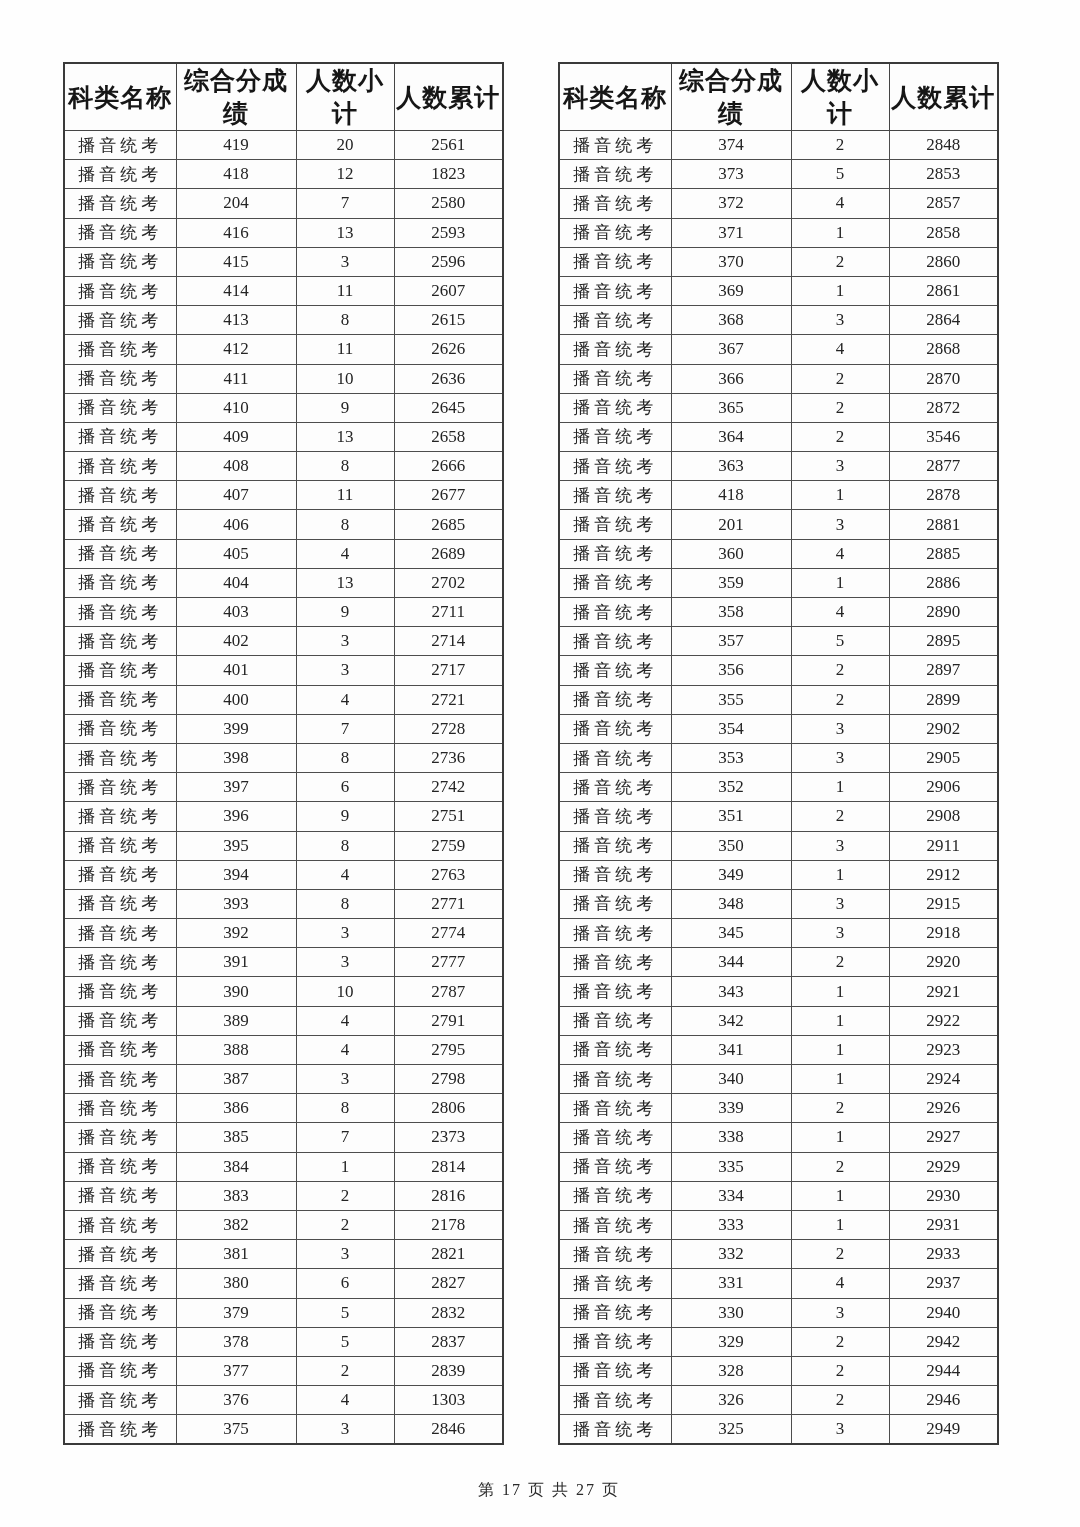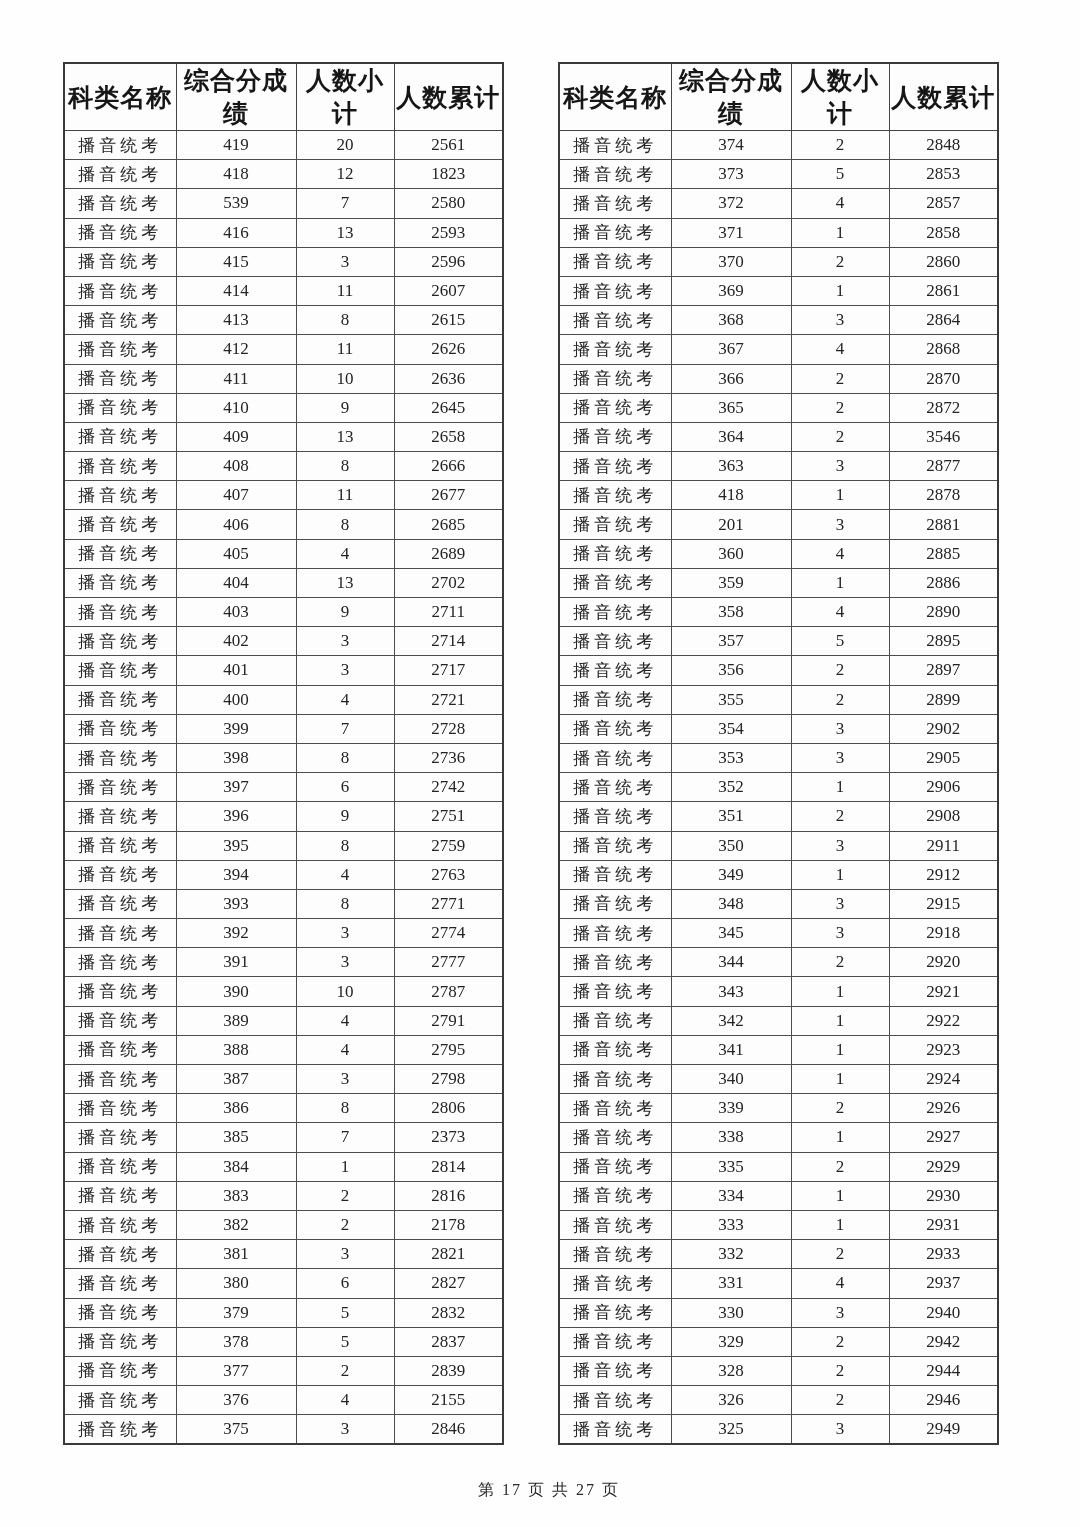--- a/index.html
+++ b/index.html
@@ -90,21 +90,21 @@
           <td>2561</td>
         </tr>
         <tr>
           <td class="cat">播音统考</td>
           <td>418</td>
           <td>12</td>
           <td>1823</td>
         </tr>
         <tr>
           <td class="cat">播音统考</td>
-          <td>539</td>
+          <td>204</td>
           <td>7</td>
           <td>2580</td>
         </tr>
         <tr>
           <td class="cat">播音统考</td>
           <td>416</td>
           <td>13</td>
           <td>2593</td>
         </tr>
         <tr>
@@ -338,21 +338,21 @@
         <tr>
           <td class="cat">播音统考</td>
           <td>377</td>
           <td>2</td>
           <td>2839</td>
         </tr>
         <tr>
           <td class="cat">播音统考</td>
           <td>376</td>
           <td>4</td>
-          <td>2155</td>
+          <td>1303</td>
         </tr>
         <tr>
           <td class="cat">播音统考</td>
           <td>375</td>
           <td>3</td>
           <td>2846</td>
         </tr>
       </tbody>
   </table>
 

